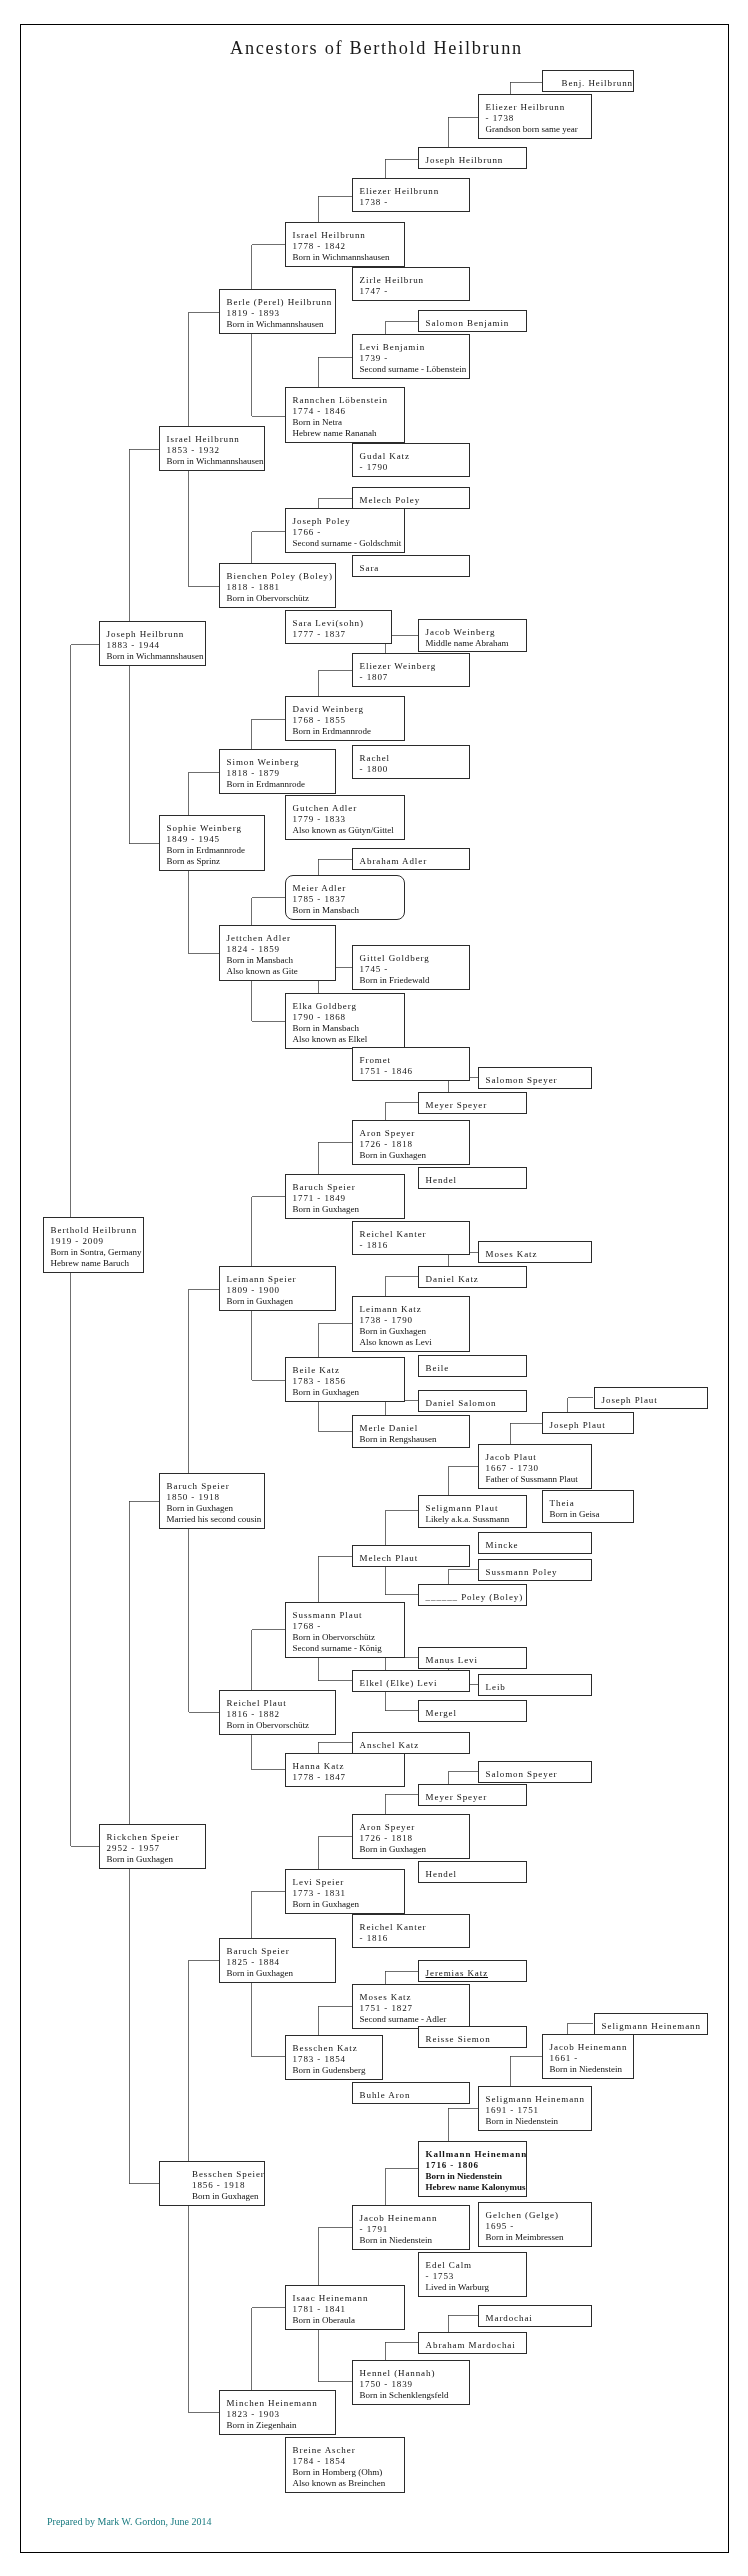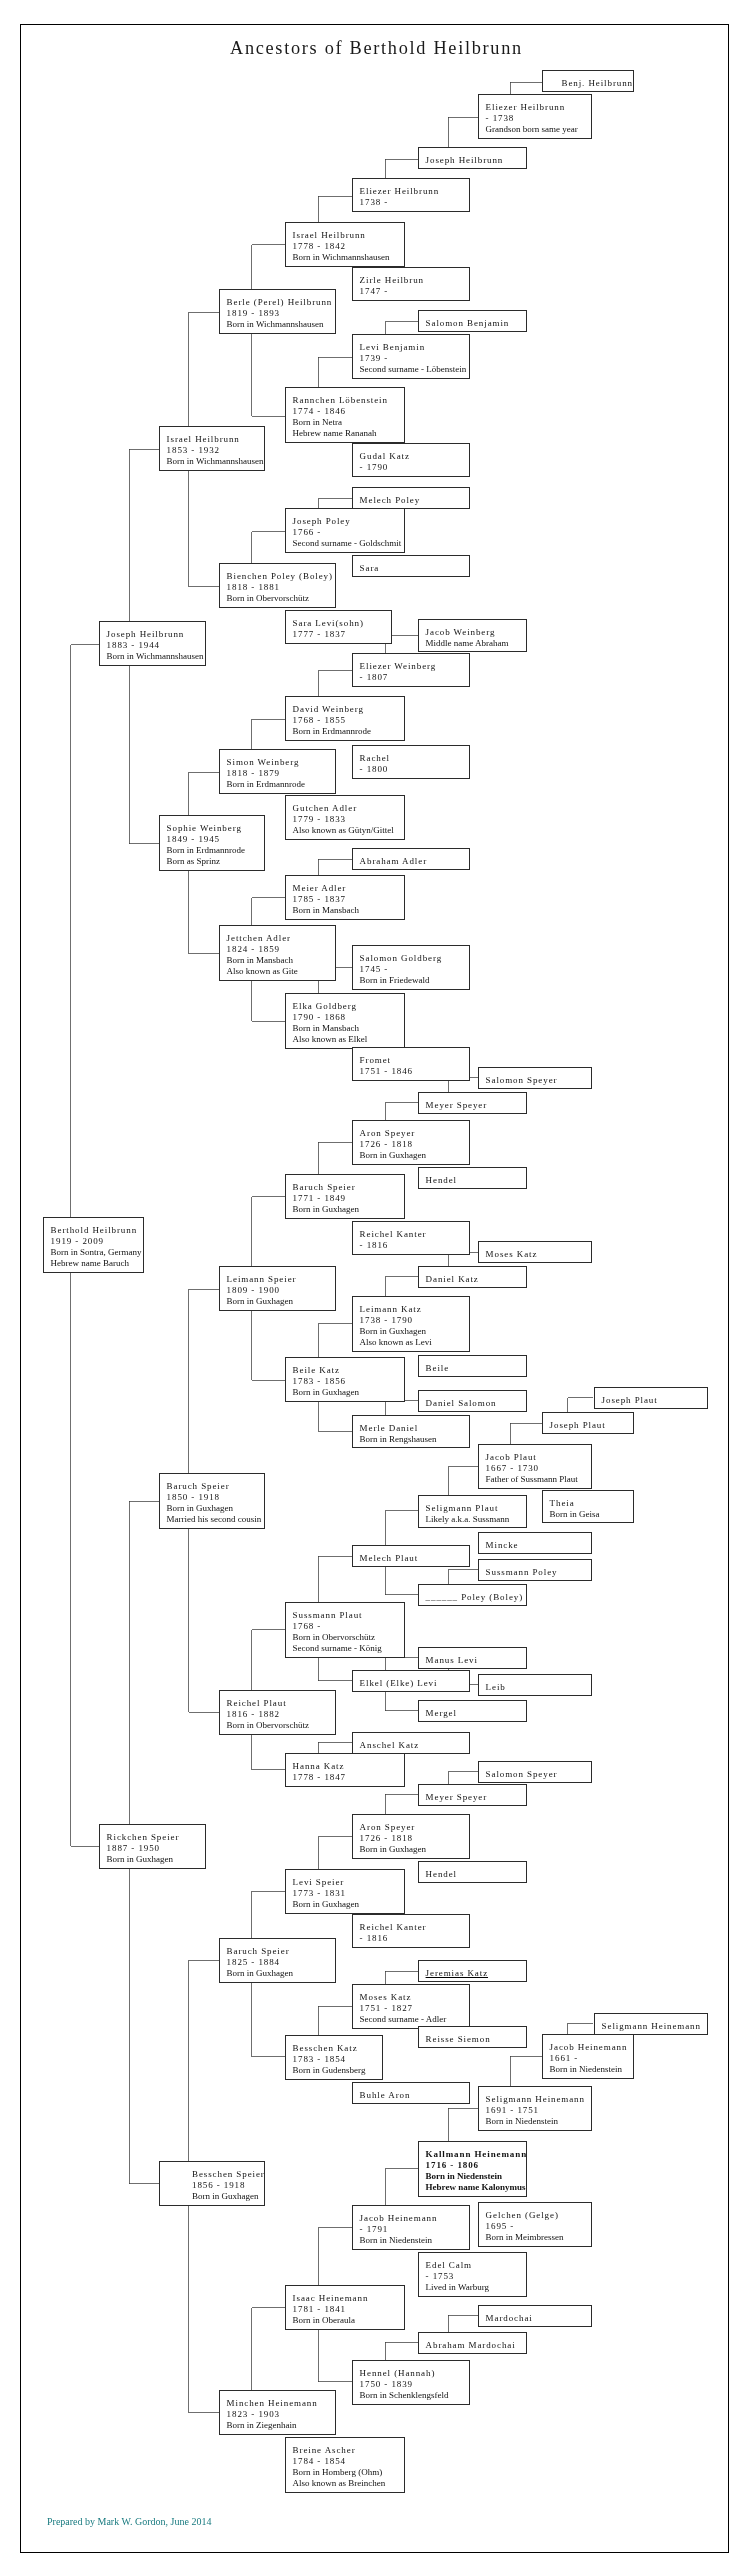--- a/index.html
+++ b/index.html
@@ -211,21 +211,21 @@
         <div class="nt">Born in Sontra, Germany</div>
         <div class="nt">Hebrew name Baruch</div>
       </div>
       <div class="pbox" style="left: 99px; top: 621px; width: 107px; height: 45px;">
         <div class="nm">Joseph Heilbrunn</div>
         <div class="dt">1883 - 1944</div>
         <div class="nt">Born in Wichmannshausen</div>
       </div>
       <div class="pbox" style="left: 99px; top: 1824px; width: 107px; height: 45px;">
         <div class="nm">Rickchen Speier</div>
-        <div class="dt">1887 - 1950</div>
+        <div class="dt">2952 - 1957</div>
         <div class="nt">Born in Guxhagen</div>
       </div>
       <div class="pbox" style="left: 159px; top: 426px; width: 106px; height: 45px;">
         <div class="nm">Israel Heilbrunn</div>
         <div class="dt">1853 - 1932</div>
         <div class="nt">Born in Wichmannshausen</div>
       </div>
       <div class="pbox" style="left: 159px; top: 815px; width: 106px; height: 56px;">
         <div class="nm">Sophie Weinberg</div>
         <div class="dt">1849 - 1945</div>
@@ -307,21 +307,21 @@
       <div class="pbox" style="left: 285px; top: 696px; width: 120px; height: 45px;">
         <div class="nm">David Weinberg</div>
         <div class="dt">1768 - 1855</div>
         <div class="nt">Born in Erdmannrode</div>
       </div>
       <div class="pbox" style="left: 285px; top: 795px; width: 120px; height: 45px;">
         <div class="nm">Gutchen Adler</div>
         <div class="dt">1779 - 1833</div>
         <div class="nt">Also known as Gütyn/Gittel</div>
       </div>
-      <div class="pbox" style="left: 285px; top: 875px; width: 120px; height: 45px;">
+      <div class="pbox" style="left: 285px; top: 875px; width: 120px; height: 45px; border-radius: 8px;">
         <div class="nm">Meier Adler</div>
         <div class="dt">1785 - 1837</div>
         <div class="nt">Born in Mansbach</div>
       </div>
       <div class="pbox" style="left: 285px; top: 993px; width: 120px; height: 56px;">
         <div class="nm">Elka Goldberg</div>
         <div class="dt">1790 - 1868</div>
         <div class="nt">Born in Mansbach</div>
         <div class="nt">Also known as Elkel</div>
       </div>
@@ -394,21 +394,21 @@
         <div class="dt">- 1807</div>
       </div>
       <div class="pbox" style="left: 352px; top: 745px; width: 118px; height: 34px;">
         <div class="nm">Rachel</div>
         <div class="dt">- 1800</div>
       </div>
       <div class="pbox" style="left: 352px; top: 848px; width: 118px; height: 22px;">
         <div class="nm">Abraham Adler</div>
       </div>
       <div class="pbox" style="left: 352px; top: 945px; width: 118px; height: 45px;">
-        <div class="nm">Salomon Goldberg</div>
+        <div class="nm">Gittel Goldberg</div>
         <div class="dt">1745 -</div>
         <div class="nt">Born in Friedewald</div>
       </div>
       <div class="pbox" style="left: 352px; top: 1047px; width: 118px; height: 34px;">
         <div class="nm">Fromet</div>
         <div class="dt">1751 - 1846</div>
       </div>
       <div class="pbox" style="left: 352px; top: 1120px; width: 118px; height: 45px;">
         <div class="nm">Aron Speyer</div>
         <div class="dt">1726 - 1818</div>

